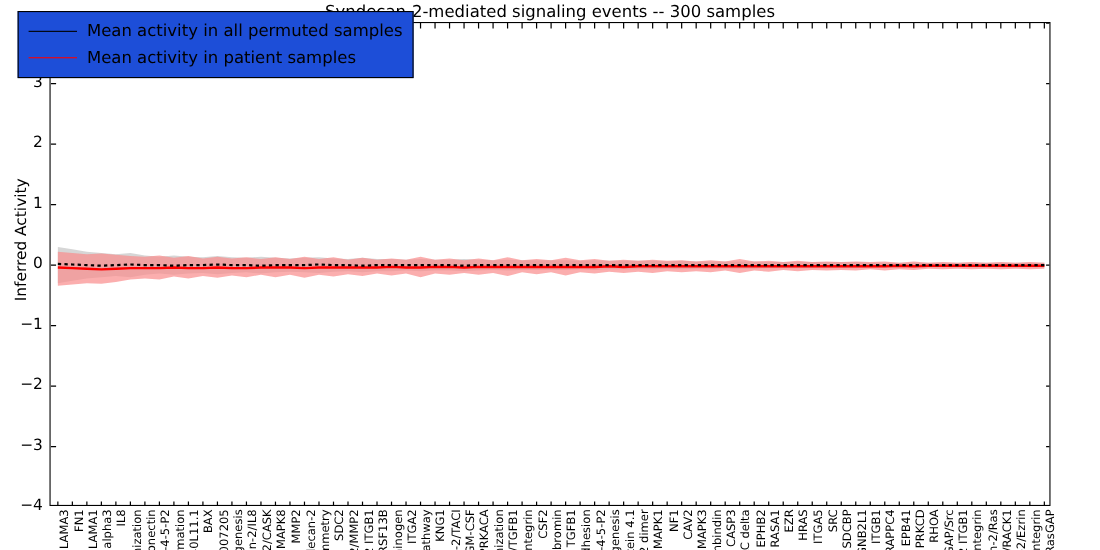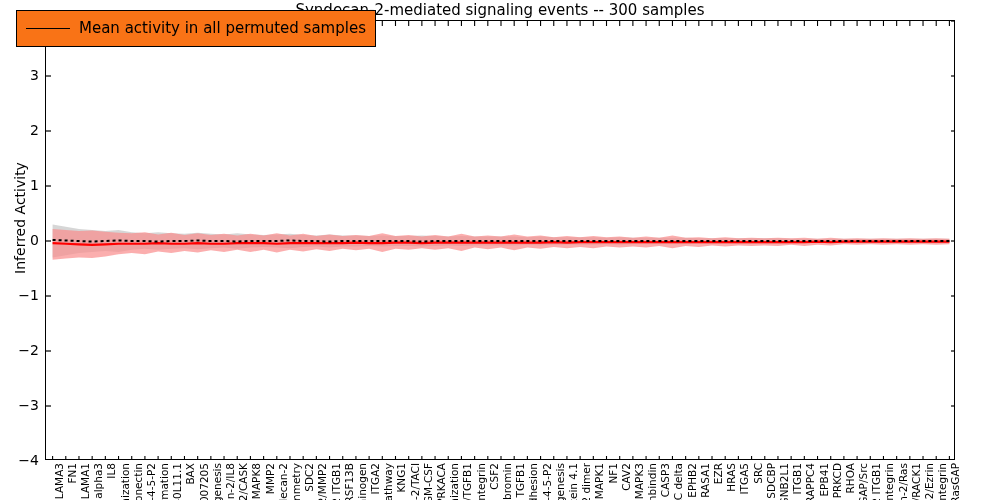--- a/index.html
+++ b/index.html
@@ -44,21 +44,21 @@
   .x-tick-label-wrap { position:absolute; width:12px; }
 
   #x-axis-label {
     position:absolute; left:45px; top:479px; width:910px;
     text-align:center; font-size:14px; color:#000; white-space:nowrap;
   }
 
   
   #legend {
     position:absolute; left:16px; top:10px;
-    border:1.2px solid #000; background:#f97316;
+    border:1.2px solid #000; background:#1d4ed8;
     padding:5px 9px 6px 9px; z-index:30;
   }
   .legend-row { display:flex; align-items:center; height:24px; }
   .legend-swatch { width:44px; height:13px; position:relative; margin-right:9px; flex:0 0 auto; }
   .legend-swatch i { position:absolute; left:0; top:6px; width:44px; height:1.4px; display:block; }
   .legend-text { font-size:15px; color:#000; white-space:nowrap; }
 </style>
 </head>
 <body>
 
@@ -470,15 +470,21 @@
     </div>
 
 
   <div id="legend">
     <div class="legend-row">
       <span class="legend-swatch">
           <i id="sw0" style="background: rgb(0, 0, 0);"></i>
         </span>
       <span class="legend-text">Mean activity in all permuted samples</span>
     </div>
+    <div class="legend-row">
+      <span class="legend-swatch">
+          <i id="sw1" style="background: rgb(255, 0, 0);"></i>
+        </span>
+      <span class="legend-text">Mean activity in patient samples</span>
+    </div>
   </div>
 
 </div>
 
 </body></html>

